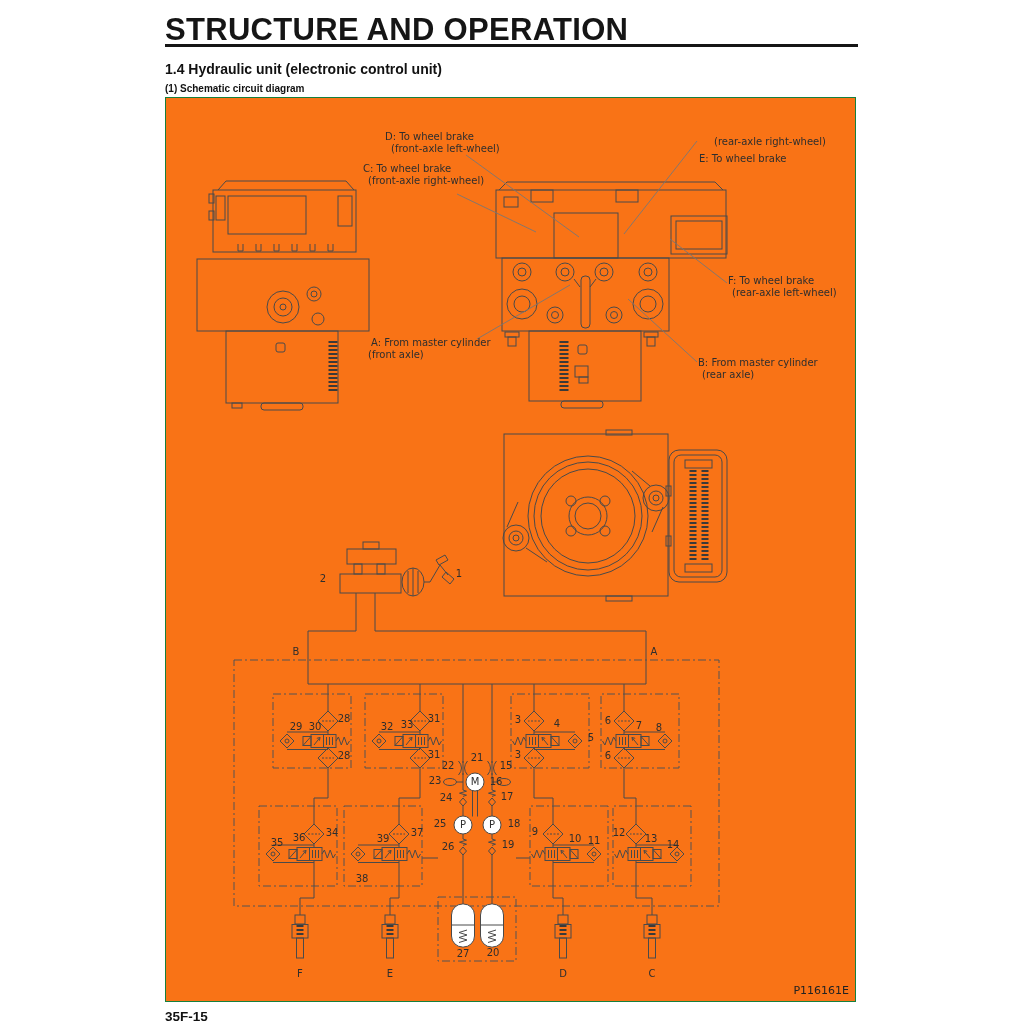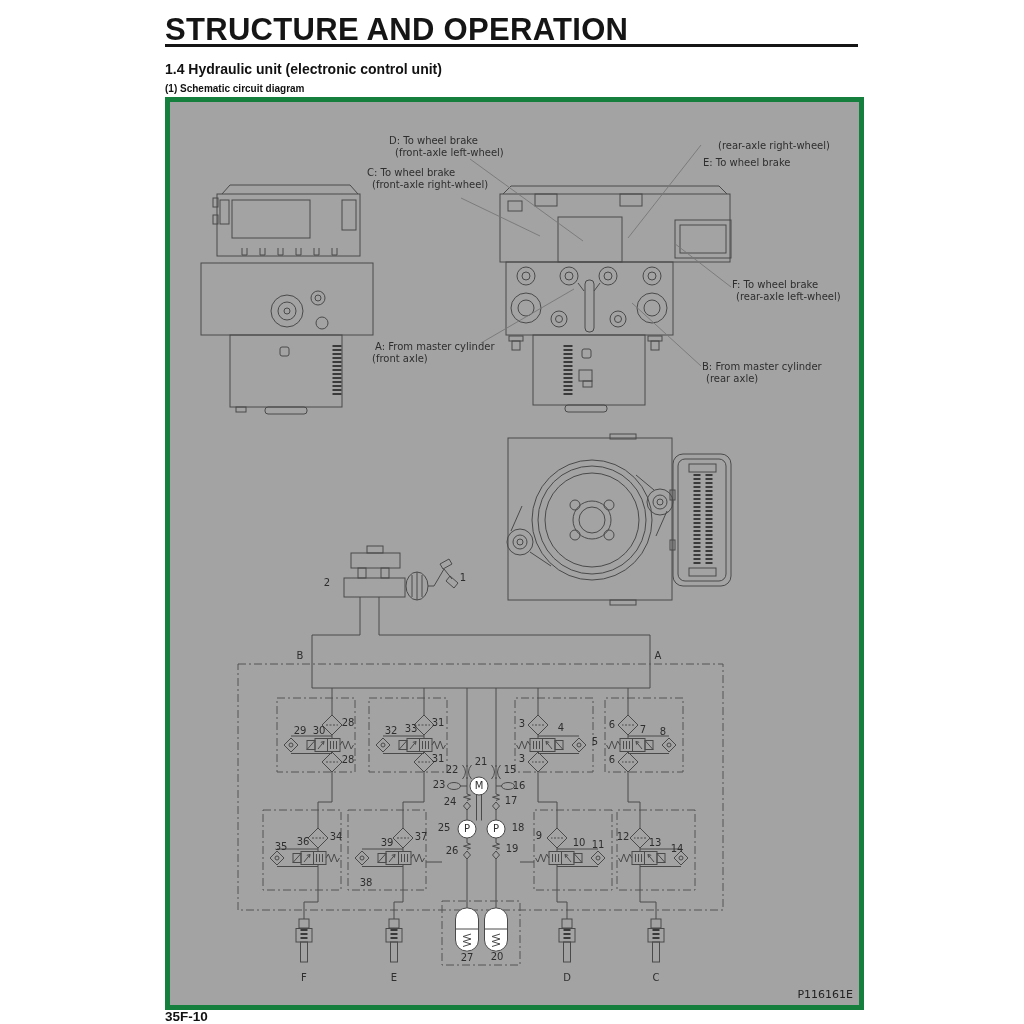--- a/index.html
+++ b/index.html
@@ -4,21 +4,21 @@
 <style>
   html,body{margin:0;padding:0;background:#fff;}
   body{width:1024px;height:1024px;overflow:hidden;position:relative;
        font-family:"Liberation Sans",sans-serif;color:#111;}
   .title{position:absolute;left:165px;top:12px;font-size:31px;font-weight:bold;
          letter-spacing:.3px;color:#151515;}
   .rule{position:absolute;left:165px;top:44px;width:693px;height:3px;background:#151515;}
   .sec{position:absolute;left:165px;top:61px;font-size:14px;font-weight:bold;}
   .sub{position:absolute;left:165px;top:83px;font-size:10px;font-weight:bold;}
   .figure{position:absolute;left:165px;top:97px;width:689px;height:903px;
-          border:5px solid #15803d;background:#a3a3a3;}
+          border:1px solid #15803d;background:#f97316;}
   .figure svg{position:absolute;left:0;top:0;}
   svg *{fill:none;stroke:#4a4a4a;stroke-width:1;}
   svg .dd{stroke:#555;stroke-dasharray:8 3 2 3;}
   svg .ld{stroke:#777;stroke-width:.9;}
   svg .hatch{stroke:#3a3a3a;stroke-width:9;stroke-dasharray:2 2;}
   svg .hatch2{stroke:#3a3a3a;stroke-width:7;stroke-dasharray:2 2;}
   svg .fdl{stroke-dasharray:2 1.5;}
   svg .wf{fill:#fff;}
   #labels-layer{position:absolute;left:0;top:0;width:100%;height:100%;}
   #labels-layer .lbl{position:absolute;font-family:"DejaVu Sans",sans-serif;
@@ -281,21 +281,21 @@
       <span class="lbl num" style="left: 352px; top: 657px;">3</span>
       <span class="lbl num" style="left: 425px; top: 640px;">5</span>
       <span class="lbl num" style="left: 442px; top: 623px;">6</span>
       <span class="lbl num" style="left: 473px; top: 628px;">7</span>
       <span class="lbl num" style="left: 493px; top: 630px;">8</span>
       <span class="lbl num" style="left: 442px; top: 658px;">6</span>
       <span class="lbl num" style="left: 282px; top: 668px;">22</span>
       <span class="lbl num" style="left: 311px; top: 660px;">21</span>
       <span class="lbl num" style="left: 340px; top: 668px;">15</span>
       <span class="lbl num" style="left: 269px; top: 683px;">23</span>
-      <span class="lbl num" style="left: 349px; top: 684px;">16</span>
+      <span class="lbl num" style="left: 330px; top: 684px;">16</span>
       <span class="lbl num" style="left: 280px; top: 700px;">24</span>
       <span class="lbl num" style="left: 341px; top: 699px;">17</span>
       <span class="lbl num" style="left: 274px; top: 726px;">25</span>
       <span class="lbl num" style="left: 348px; top: 726px;">18</span>
       <span class="lbl num" style="left: 282px; top: 749px;">26</span>
       <span class="lbl num" style="left: 342px; top: 747px;">19</span>
       <span class="lbl num" style="left: 111px; top: 745px;">35</span>
       <span class="lbl num" style="left: 133px; top: 740px;">36</span>
       <span class="lbl num" style="left: 166px; top: 735px;">34</span>
       <span class="lbl num" style="left: 196px; top: 745px; margin-top: 36px;">38</span>
@@ -313,13 +313,13 @@
       <span class="lbl num" style="left: 224px; top: 876px;">E</span>
       <span class="lbl num" style="left: 397px; top: 876px;">D</span>
       <span class="lbl num" style="left: 486px; top: 876px;">C</span>
       <span class="lbl num" style="left: 309px; top: 684px;">M</span>
       <span class="lbl num" style="left: 297px; top: 727px;">P</span>
       <span class="lbl num" style="left: 326px; top: 727px;">P</span>
     </div>
   <div class="figcode">P116161E</div>
 </div>
 
-<div class="footer">35F-10</div>
+<div class="footer">35F-15</div>
 
 </body></html>

